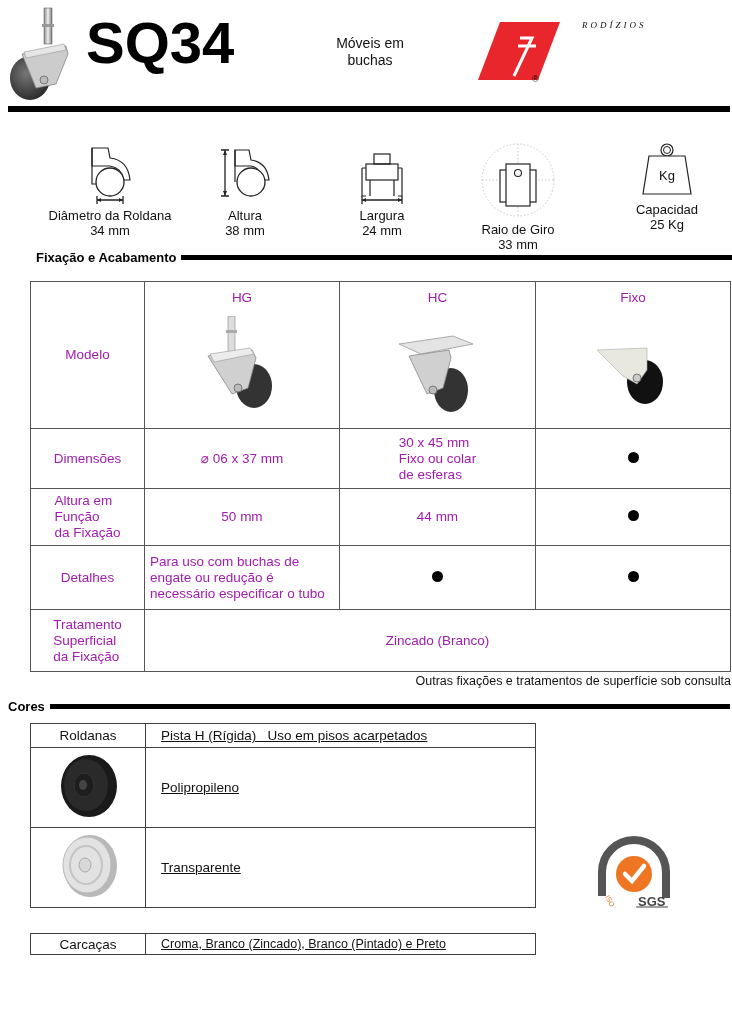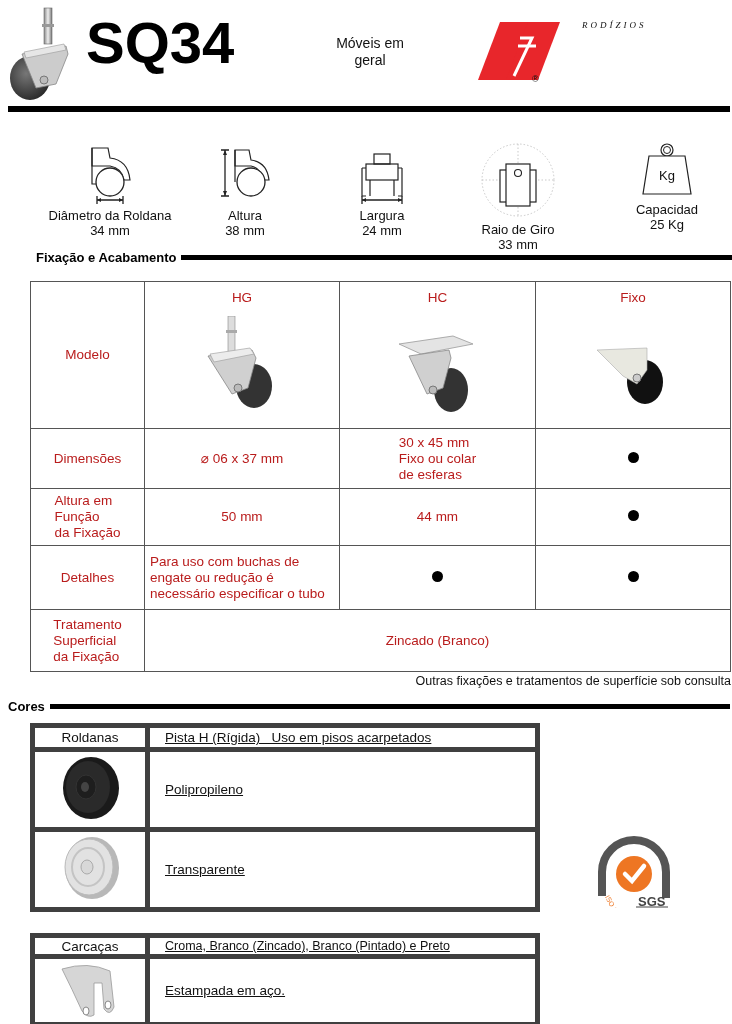--- a/index.html
+++ b/index.html
@@ -17,32 +17,32 @@
   .spec svg { display: block; margin: 0 auto; }
   .spec-label { font-size: 13px; line-height: 15px; color: #111; display: block; }
   .spec-value { font-size: 13px; line-height: 15px; color: #111; display: block; }
 
   
   .section { left: 8px; font-size: 13px; font-weight: bold; color: #000; display: flex; align-items: center; width: 722px; }
   .section .bar { flex: 1; height: 5px; background: #000; margin-left: 5px; }
 
   
   table.fix { position: absolute; left: 30px; top: 281px; width: 700px; border-collapse: collapse; table-layout: fixed; }
-  table.fix td { border: 1px solid #555; font-size: 13.5px; text-align: center; vertical-align: middle; color: #b91c1c; line-height: 16px; }
+  table.fix td { border: 1px solid #555; font-size: 13.5px; text-align: center; vertical-align: middle; color: #a21caf; line-height: 16px; }
   .rowlabel { text-align: center; }
   .stack { display: inline-block; text-align: left; }
   .dot { display: inline-block; width: 11px; height: 11px; border-radius: 50%; background: #000; }
   .model-name { display: block; padding-top: 8px; }
   .model-img { display: block; margin: 10px auto 0; }
 
   .note { left: 300px; top: 674px; width: 431px; text-align: right; font-size: 12.5px; color: #111; }
 
   
   table.cores { position: absolute; left: 30px; width: 505px; border-collapse: collapse; table-layout: fixed; }
-  table.cores td { border: 5px solid #404040; font-size: 13.5px; color: #111; vertical-align: middle; }
+  table.cores td { border: 1px solid #404040; font-size: 13.5px; color: #111; vertical-align: middle; }
   table.cores td.c1 { text-align: center; }
   table.cores td.c2 { padding-left: 15px; text-align: left; text-decoration: underline; }
 </style>
 </head>
 <body>
 
 <div class="abs" style="left:6px; top:6px; width:66px; height:96px;">
   <svg width="66" height="96" viewBox="0 0 66 96">
     <defs>
       <linearGradient id="stem" x1="0" x2="1">
@@ -61,21 +61,21 @@
     <path d="M16 48 L60 40 L62 48 L50 78 L30 82 Z" fill="#ccc" stroke="#888" stroke-width="0.8"></path>
     <path d="M18 46 L58 38 L60 44 L20 52 Z" fill="#e6e6e6" stroke="#999" stroke-width="0.6"></path>
     <circle cx="38" cy="74" r="4" fill="#bbb" stroke="#777"></circle>
   </svg>
 </div>
 
 <div class="abs title">SQ34</div>
 
 <div class="abs subtitle">
   <span style="display:block">Móveis em</span>
-  <span style="display:block">geral</span>
+  <span style="display:block">buchas</span>
 </div>
 
 <div class="abs" style="left:474px; top:18px; width:258px; height:68px;">
   <svg width="258" height="68" viewBox="0 0 258 68">
     <path d="M26 4 L58 4 L36 62 L4 62 Z" fill="#e8262b"></path>
     <path d="M54 4 L86 4 L64 62 L32 62 Z" fill="#e8262b"></path>
     <path d="M46 20 L58 20 L40 58" stroke="#fff" stroke-width="3" fill="none"></path>
     <path d="M44 28 L62 28" stroke="#fff" stroke-width="3"></path>
   </svg>
   <span class="abs" style="left:108px; top:2px; font-family:'Liberation Serif',serif; font-style:italic; font-size:9px; letter-spacing:3px; color:#111;">RODÍZIOS</span>
@@ -292,24 +292,14 @@
 <table class="cores" style="top:933px;">
   <colgroup>
       <col style="width:115px">
       <col style="width:390px">
     </colgroup>
   <tbody>
       <tr style="height:21px">
     <td class="c1">Carcaças</td>
     <td class="c2" style="font-size:12.5px">Croma, Branco (Zincado), Branco (Pintado) e Preto</td>
   </tr>
-  <tr style="height:66px">
-    <td class="c1">
-      <svg width="64" height="60" viewBox="0 0 64 60">
-        <path d="M4 10 Q30 2 52 12 L56 48 Q52 58 46 50 L44 24 L36 24 L36 56 Q30 60 24 52 Q14 30 4 10 Z" fill="#d6d6d6" stroke="#999" stroke-width="0.8"></path>
-        <ellipse cx="28" cy="52" rx="3" ry="4" fill="#fff" stroke="#888"></ellipse>
-        <ellipse cx="50" cy="46" rx="3" ry="4" fill="#fff" stroke="#888"></ellipse>
-      </svg>
-    </td>
-    <td class="c2">Estampada em aço.</td>
-  </tr>
 </tbody>
   </table>
 
 </body></html>

